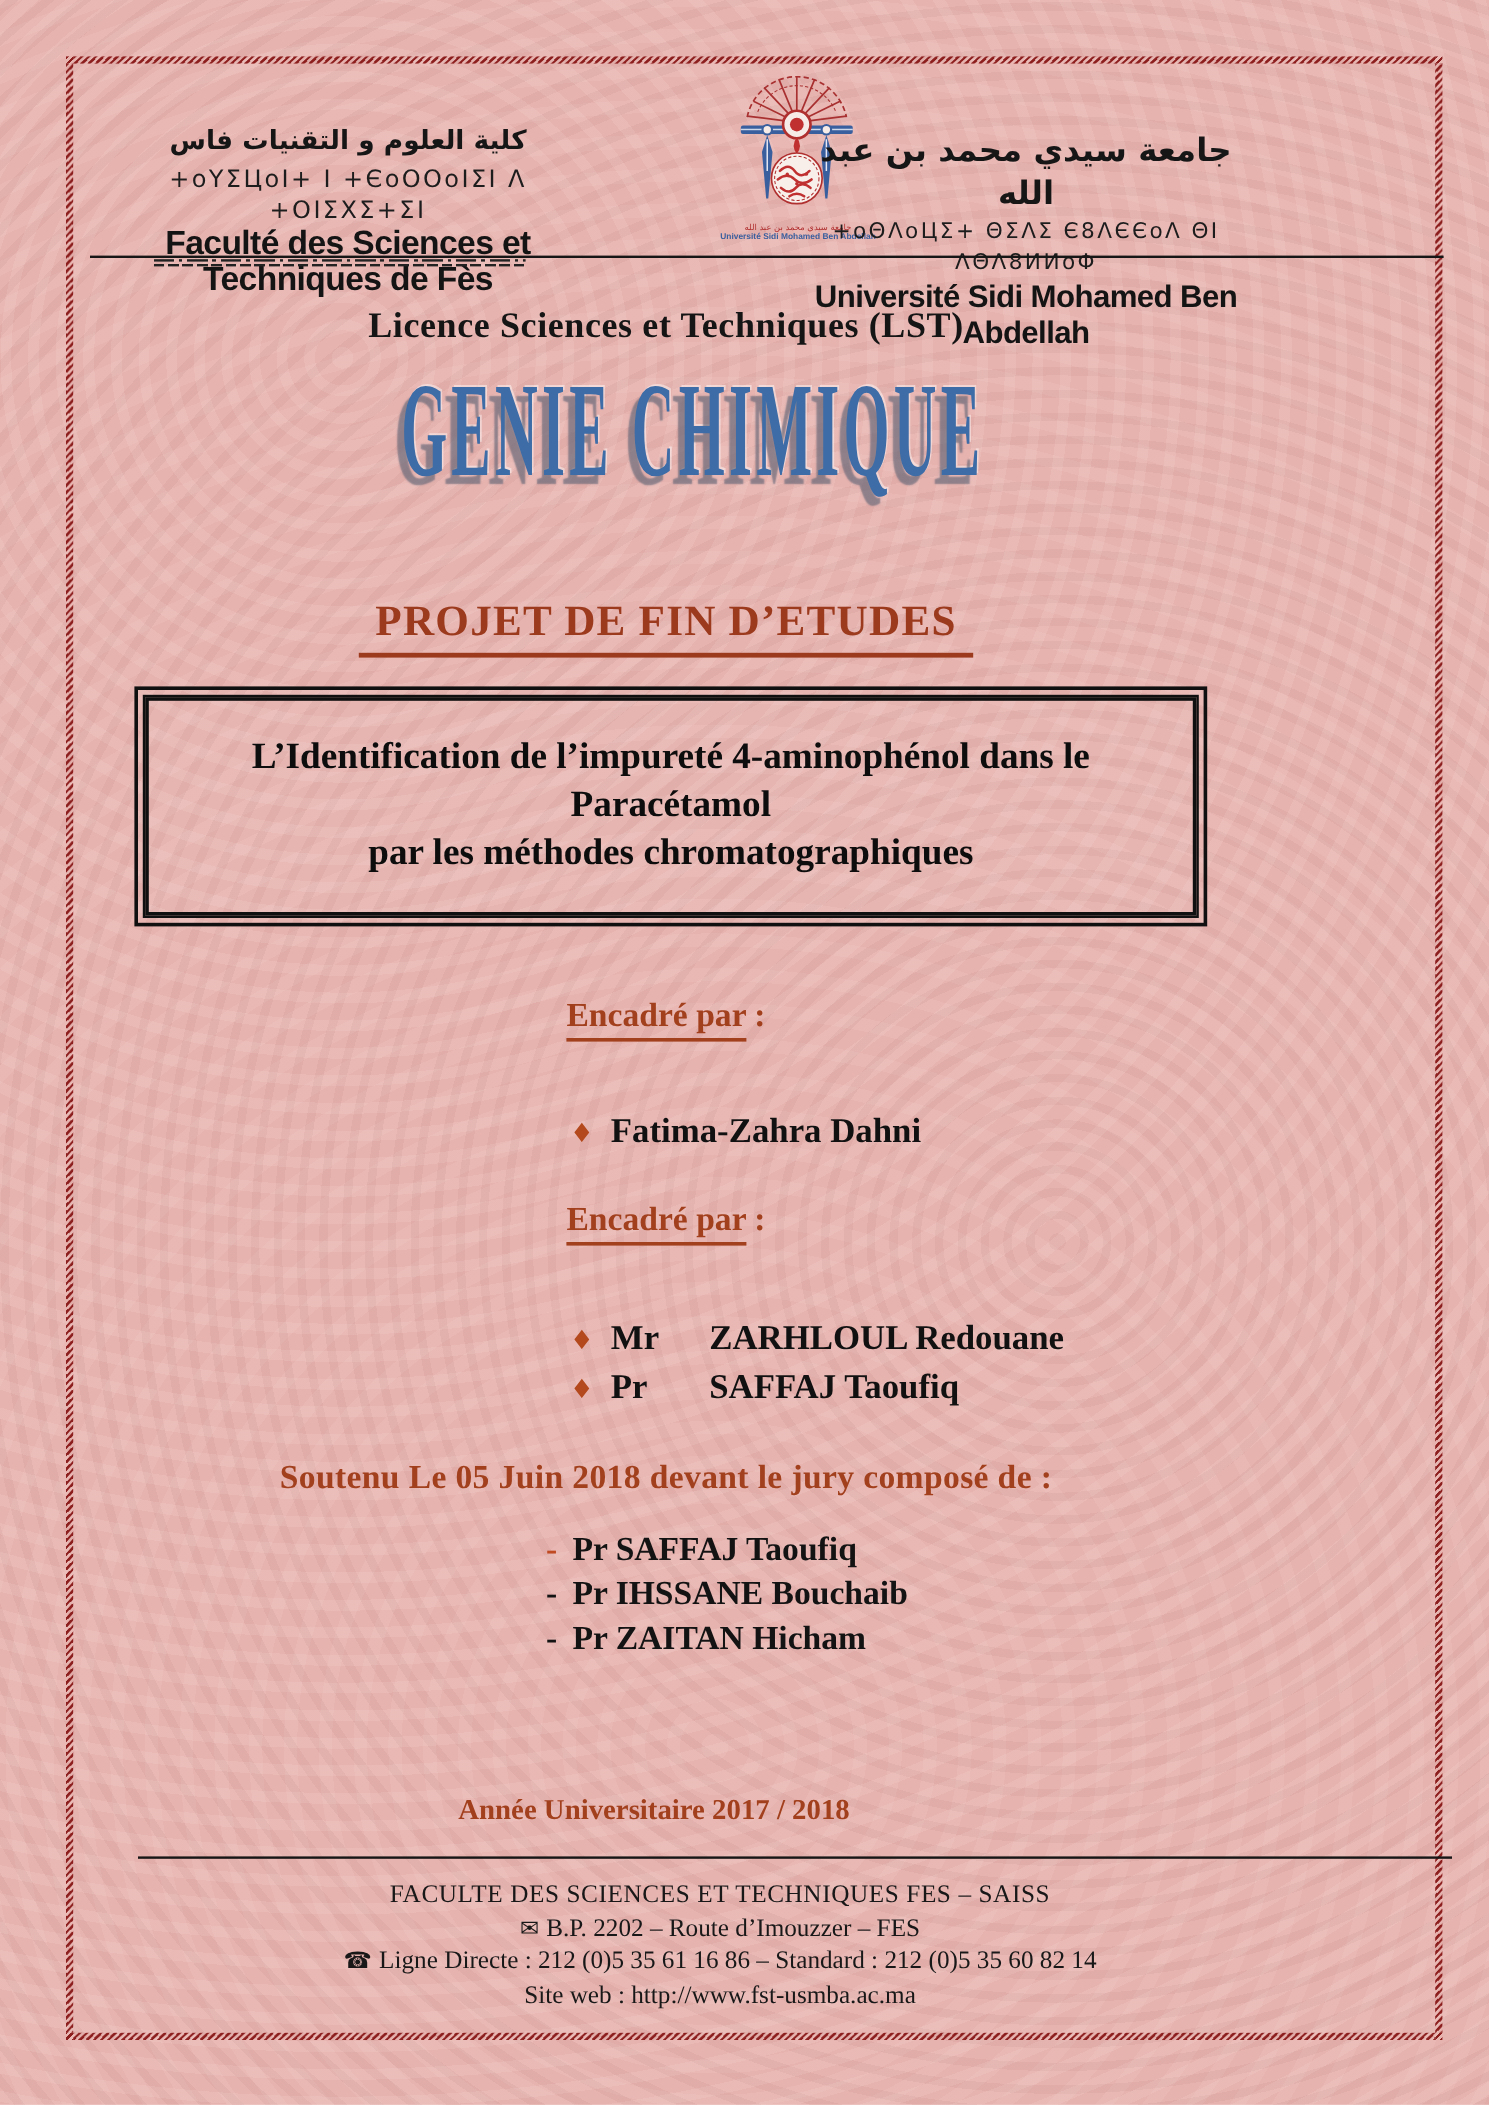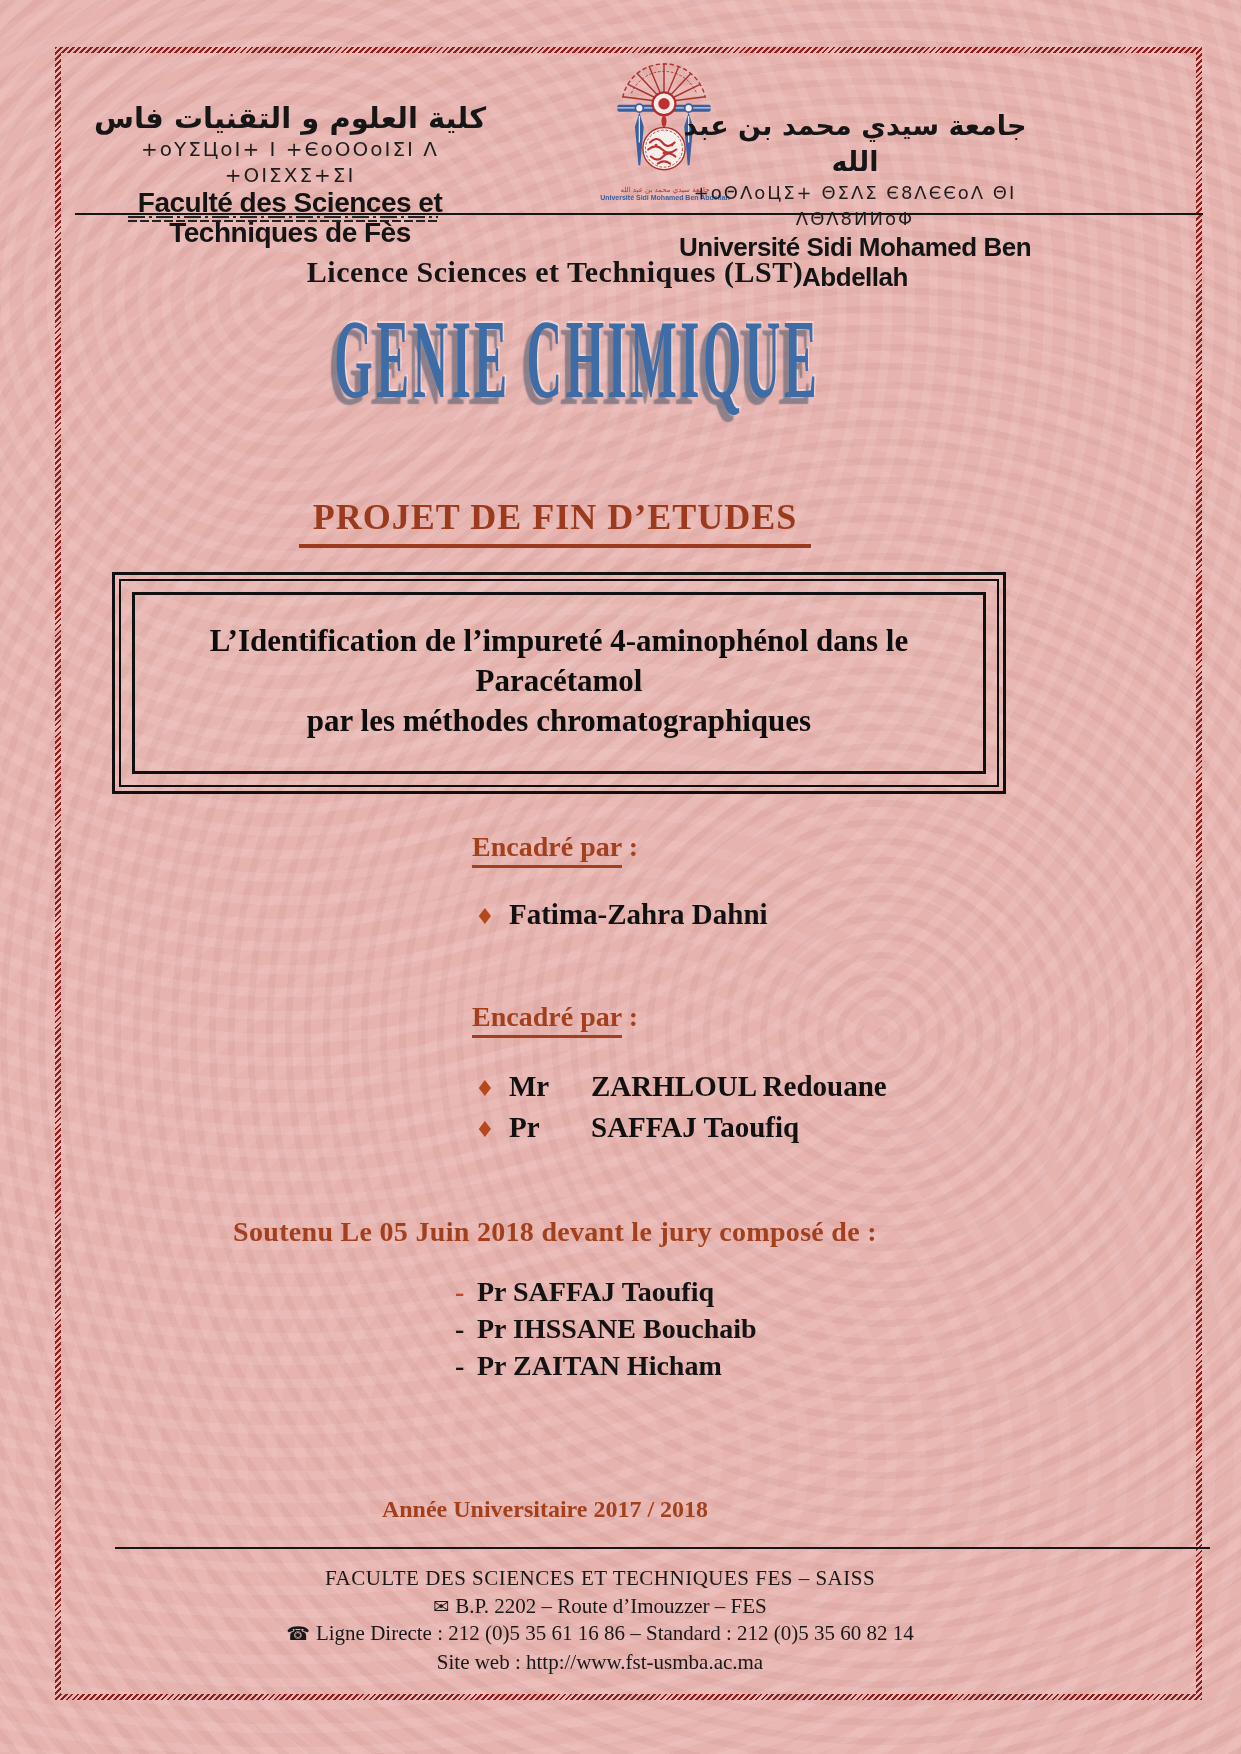--- a/index.html
+++ b/index.html
@@ -21,21 +21,21 @@
     width:1147px; height:1653px;
     box-sizing:border-box;
     border:6px solid;
     border-image:repeating-linear-gradient(135deg,#8c1e1e 0 2px, rgba(140,30,30,0) 2px 4.2px) 6 round;
   }
   .abs{position:absolute;}
   .ctr{text-align:center;}
   
   .hdr-left{left:85px; top:100px; width:410px; text-align:center;}
   .hdr-right{left:660px; top:108px; width:390px; text-align:center;}
-  .ar-line{font-family:"DejaVu Sans", sans-serif; font-weight:bold; font-size:29px; line-height:36px; color:#161616;}
+  .ar-line{font-family:"DejaVu Sans", sans-serif; font-weight:bold; font-size:22px; line-height:36px; color:#161616;}
   .tif-line{font-family:"DejaVu Sans", sans-serif; font-weight:500; font-size:20px; line-height:26px; letter-spacing:2px; color:#1d1d1d;}
   .fac-line{font-family:"Liberation Sans", sans-serif; font-weight:bold; font-size:28px; line-height:30px; letter-spacing:-0.5px; color:#141414;}
   .hdr-right .ar-line{font-size:27px;}
   .hdr-right .tif-line{font-size:18px;}
   .hdr-right .fac-line{font-size:26px;}
   .dashdot{
     left:128px; top:216px; width:310px; height:7px;
     background:
       repeating-linear-gradient(90deg,#222 0 17px, rgba(0,0,0,0) 17px 21px, #222 21px 24px, rgba(0,0,0,0) 24px 28px) 0 0/100% 2px no-repeat,
       repeating-linear-gradient(90deg,#222 0 9px, rgba(0,0,0,0) 9px 12px) 0 4px/100% 2px no-repeat;
@@ -61,30 +61,30 @@
   .projet{left:55px; top:496px; width:1000px;}
   .projet span{
     display:inline-block;
     font-size:36px; font-weight:bold; letter-spacing:1px;
     color:#9c3a1e;
     border-bottom:4px solid #9c3a1e;
     padding:0 14px 6px 14px;
   }
   
   .tbox{left:112px; top:572px; width:894px; box-sizing:border-box; border:3px solid #101010; padding:4px; background:rgba(255,255,255,0.03);}
-  .tbox-mid{border:2px solid #101010; padding:11px;}
+  .tbox-mid{border:2px solid #101010; padding:0;}
   .tbox-in{border:3px solid #101010; padding:26px 12px 30px 12px; text-align:center;}
   .tbox-in .l{font-size:31px; line-height:40px; font-weight:bold; color:#0d0d0d;}
   
   .redlbl{width:1000px; left:55px; text-align:center; font-size:28px; font-weight:bold; color:#a2401d;}
   .redlbl .u{border-bottom:3px solid #a2401d; padding-bottom:3px;}
   .bullet-row{display:flex; align-items:baseline; font-size:29px; font-weight:bold; color:#111;}
   .bullet-row .dia{color:#b3491c; font-size:22px; width:34px; font-family:"DejaVu Sans", sans-serif;}
   .bullet-row .ttl{width:56px;}
-  .bullet-row .nm{margin-left:26px;}
+  .bullet-row .nm{margin-left:26px;margin-top:29px;}
   .row-fz{left:475px; top:898px;}
   .row-fz .nm{margin-left:0;}
   .row-s1{left:475px; top:1070px;}
   .row-s2{left:475px; top:1111px;}
   .soutenu{left:55px; top:1216px; width:1000px; text-align:center; font-size:28px; font-weight:bold; color:#a2401d; letter-spacing:0.3px;}
   .jury-row{left:455px; display:flex; font-size:28px; font-weight:bold; color:#131313;}
   .jury-row .dash{width:22px;}
   .jury-row.first .dash{color:#c04a22;}
   .j1{top:1276px;} .j2{top:1313px;} .j3{top:1350px;}
   .stage{left:45px; top:1438px; width:1000px; text-align:center; font-size:28px; font-weight:bold; color:#a2401d;}

